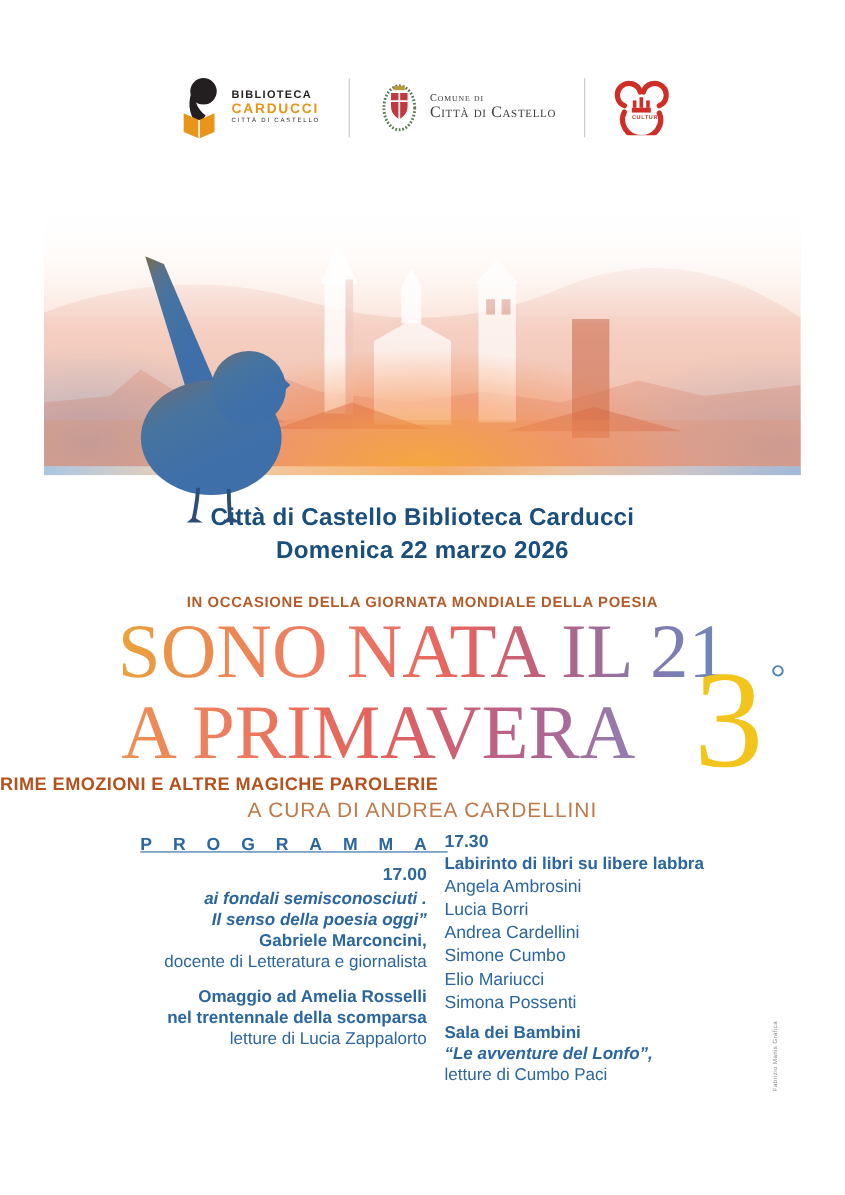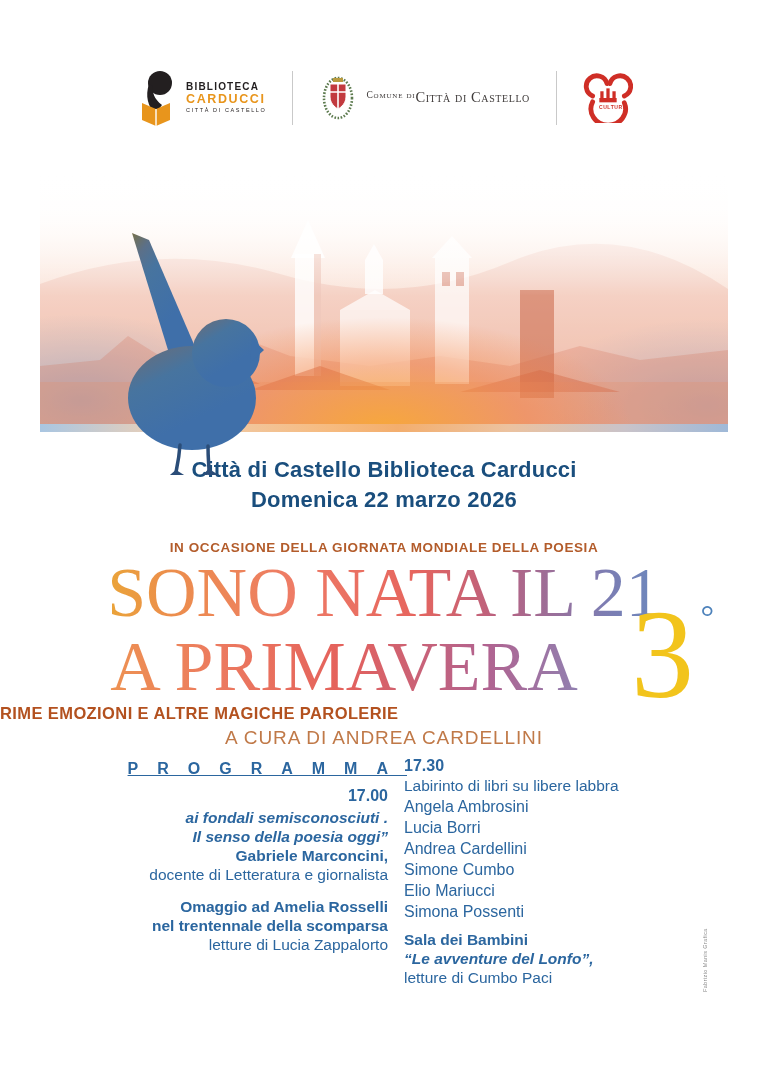--- a/index.html
+++ b/index.html
@@ -8,21 +8,21 @@
 
   
   .logos{position:absolute;top:70px;left:0;right:0;display:flex;justify-content:center;
          align-items:center;gap:26px;}
   .logo{display:flex;align-items:center;gap:9px;}
   .logo-divider{width:1px;height:54px;background:#c9c9c9;}
   .lb-text{display:flex;flex-direction:column;line-height:1.05;}
   .lb1{font-size:10px;font-weight:bold;color:#231f20;letter-spacing:1.2px;}
   .lb2{font-size:12.5px;font-weight:bold;color:#e8951c;letter-spacing:1.6px;}
   .lb3{font-size:5.5px;color:#231f20;letter-spacing:1.6px;margin-top:2px;}
-  .com-text{display:flex;flex-direction:row;line-height:1.1;
+  .com-text{display:flex;flex-direction:column;line-height:1.1;
             font-family:"Liberation Serif",serif;color:#3e3a39;}
   .com1{font-size:9.5px;letter-spacing:0.8px;font-variant:small-caps;}
   .com2{font-size:14.5px;letter-spacing:0.6px;font-variant:small-caps;}
   .logo-cultura{position:relative;}
   .cultura-label{position:absolute;left:16px;top:31px;font-size:5px;font-weight:bold;
                  color:#cf2e26;letter-spacing:0.6px;}
 
   
   .hero{position:absolute;left:40px;top:170px;width:688px;height:262px;overflow:hidden;}
   .hero-base{position:absolute;inset:0;background:
@@ -63,21 +63,21 @@
   .col-left{position:absolute;left:40px;top:758px;width:348px;text-align:right;}
   .col-right{position:absolute;left:404px;top:756px;width:300px;text-align:left;}
   .programma{font-weight:bold;font-size:16px;letter-spacing:19px;margin-right:-19px;line-height:22px;text-decoration:underline;}
   .time{font-weight:bold;font-size:16px;margin-top:6px;line-height:20px;}
   .quote{font-style:italic;font-weight:bold;margin-top:3px;line-height:18.5px;}
   .speaker{font-weight:bold;}
   .role{}
   .tribute-left{margin-top:13px;}
   .b{font-weight:bold;}
   .ital{font-style:italic;font-weight:bold;}
-  .session-title{font-weight:normal;line-height:20px;}
+  .session-title{font-weight:bold;line-height:20px;}
   .reader{font-size:16px;line-height:21px;}
   .tribute-right{margin-top:8px;}
   .tr-line{line-height:19px;}
 
   
   .credit{position:absolute;left:702px;top:928px;height:64px;writing-mode:vertical-rl;
           transform:rotate(180deg);font-size:5.5px;color:#8a8a8a;letter-spacing:0.4px;}
 </style>
 </head>
 <body>

